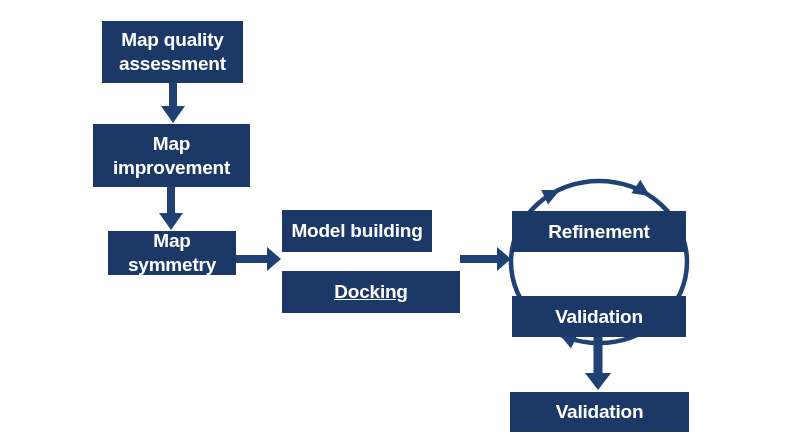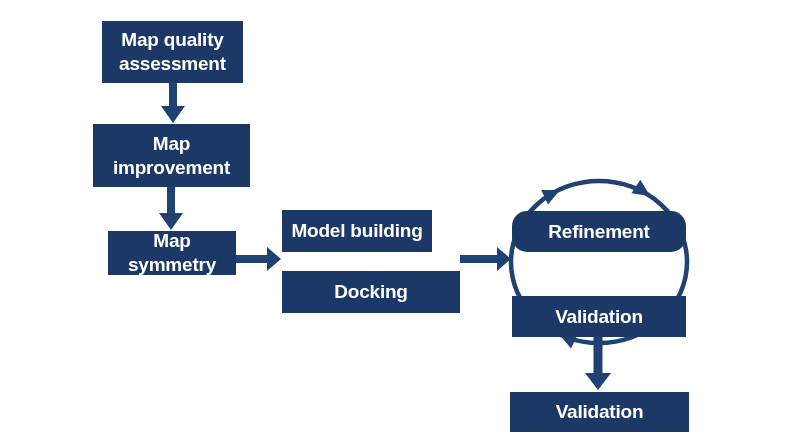--- a/index.html
+++ b/index.html
@@ -19,22 +19,22 @@
     text-align:center;
     font-size:19px;font-weight:bold;
     line-height:24px;
     letter-spacing:-0.2px;
     box-sizing:border-box;
   }
   .n1{left:102px;top:21px;width:141px;height:62px;padding:0 8px;}
   .n2{left:93px;top:124px;width:157px;height:63px;padding:0 0;}
   .n3{left:108px;top:231px;width:128px;height:44px;padding:0 14px;}
   .n4{left:282px;top:210px;width:150px;height:42px;}
-  .n5{left:282px;top:271px;width:178px;height:42px;}
-  .n6{left:512px;top:211px;width:174px;height:41px;border-radius:15px;}
+  .n5{left:282px;top:271px;width:178px;height:42px;text-decoration:underline;}
+  .n6{left:512px;top:211px;width:174px;height:41px;}
   .n7{left:512px;top:272px;width:174px;height:41px;margin-top:24px;}
   .n8{left:510px;top:392px;width:179px;height:40px;}
 </style>
 </head>
 <body>
 
 <div id="stage">
 
   <svg id="arrow-layer" viewBox="0 0 800 443" xmlns="http://www.w3.org/2000/svg">
 

